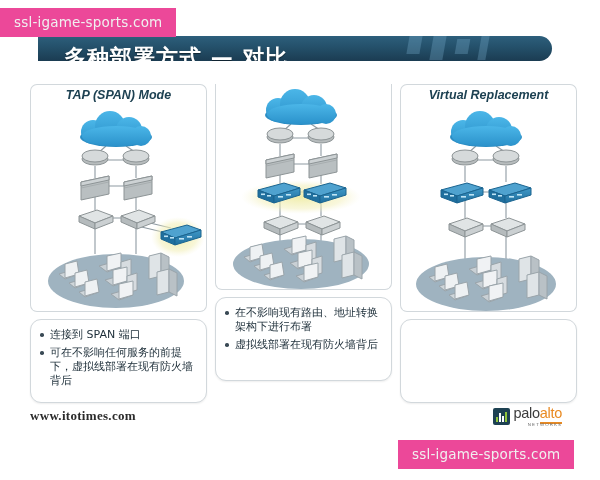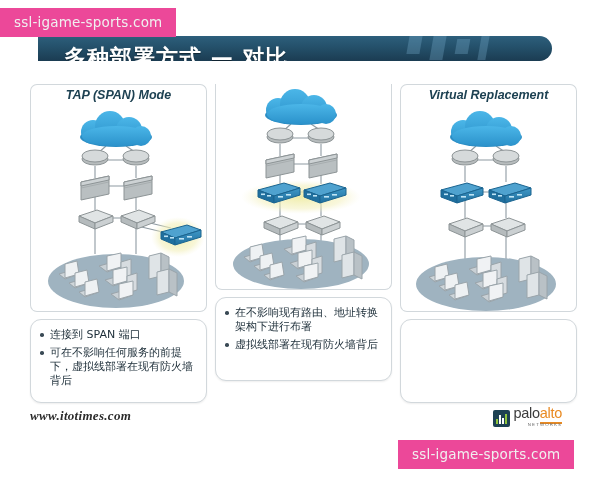--- a/index.html
+++ b/index.html
@@ -160,31 +160,30 @@
     background: #3a4a55;
   }
 
   
   .footer-url {
     position: absolute;
     left: 8px;
     top: 372px;
     font-size: 13px;
     font-weight: bold;
-    font-style: italic;
     color: #2b2b2b;
     font-family: "Liberation Serif", serif;
     letter-spacing: 0.3px;
   }
   .footer-logo {
     position: absolute;
     right: 16px;
     top: 370px;
     display: flex;
-    align-items: flex-end;
+    align-items: center;
     gap: 4px;
   }
   .logo-mark {
     width: 17px;
     height: 17px;
     background: #1d4152;
     border-radius: 2px;
     position: relative;
     overflow: hidden;
     flex: none;

